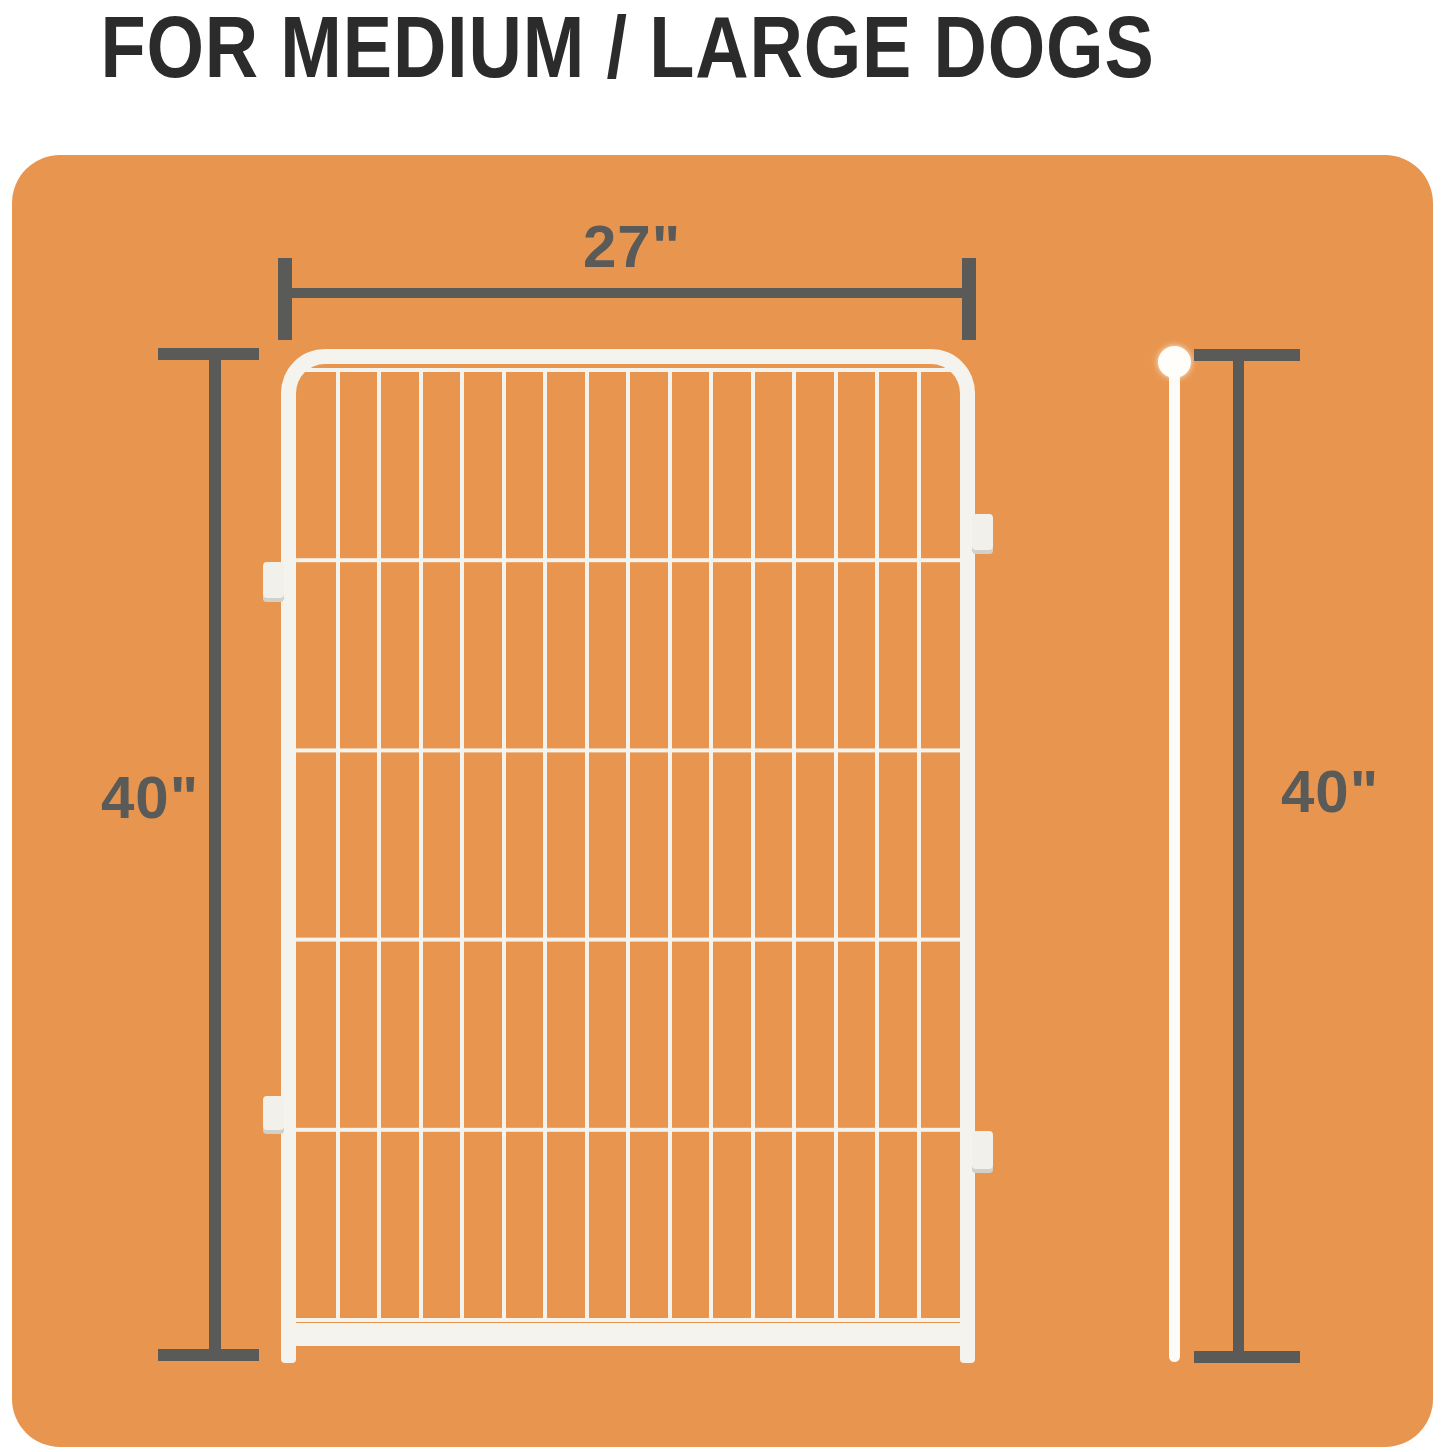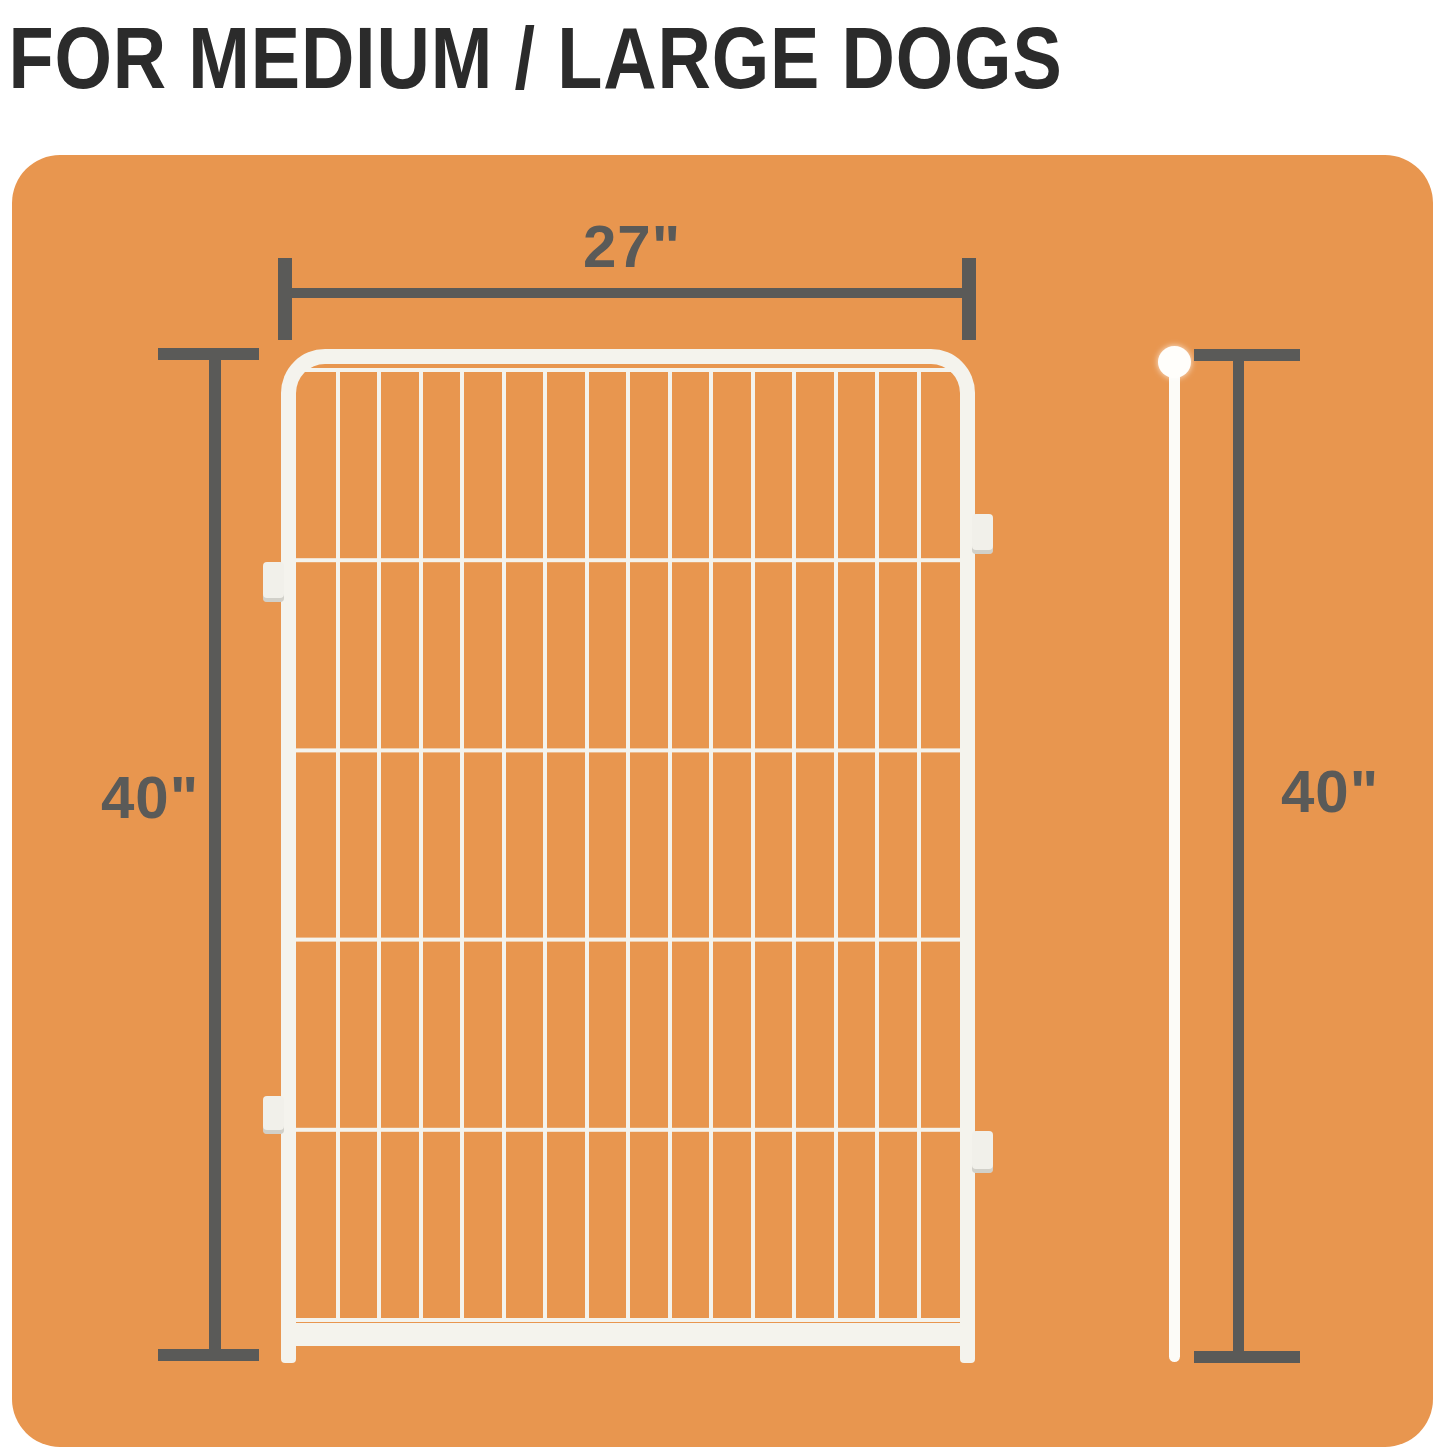--- a/index.html
+++ b/index.html
@@ -14,22 +14,22 @@
   html,body{margin:0;padding:0;}
   body{
     width:1445px;height:1452px;position:relative;overflow:hidden;
     background:var(--page_white);
     font-family:"Liberation Sans","DejaVu Sans",sans-serif;
   }
   .abs{position:absolute;}
 
   
   .title{
-    left:0;top:12px;width:1163px;height:110px;
-    display:flex;align-items:flex-start;justify-content:flex-end;
+    left:0;top:1px;width:1163px;height:110px;
+    display:flex;align-items:flex-start;justify-content:flex-start;
   }
   .title span{
     display:inline-block;
     font-size:88px;line-height:92px;font-weight:bold;
     letter-spacing:1px;color:var(--title_dark);
     transform:scaleX(0.84);transform-origin:center top;
     white-space:nowrap;
   }
 
   

